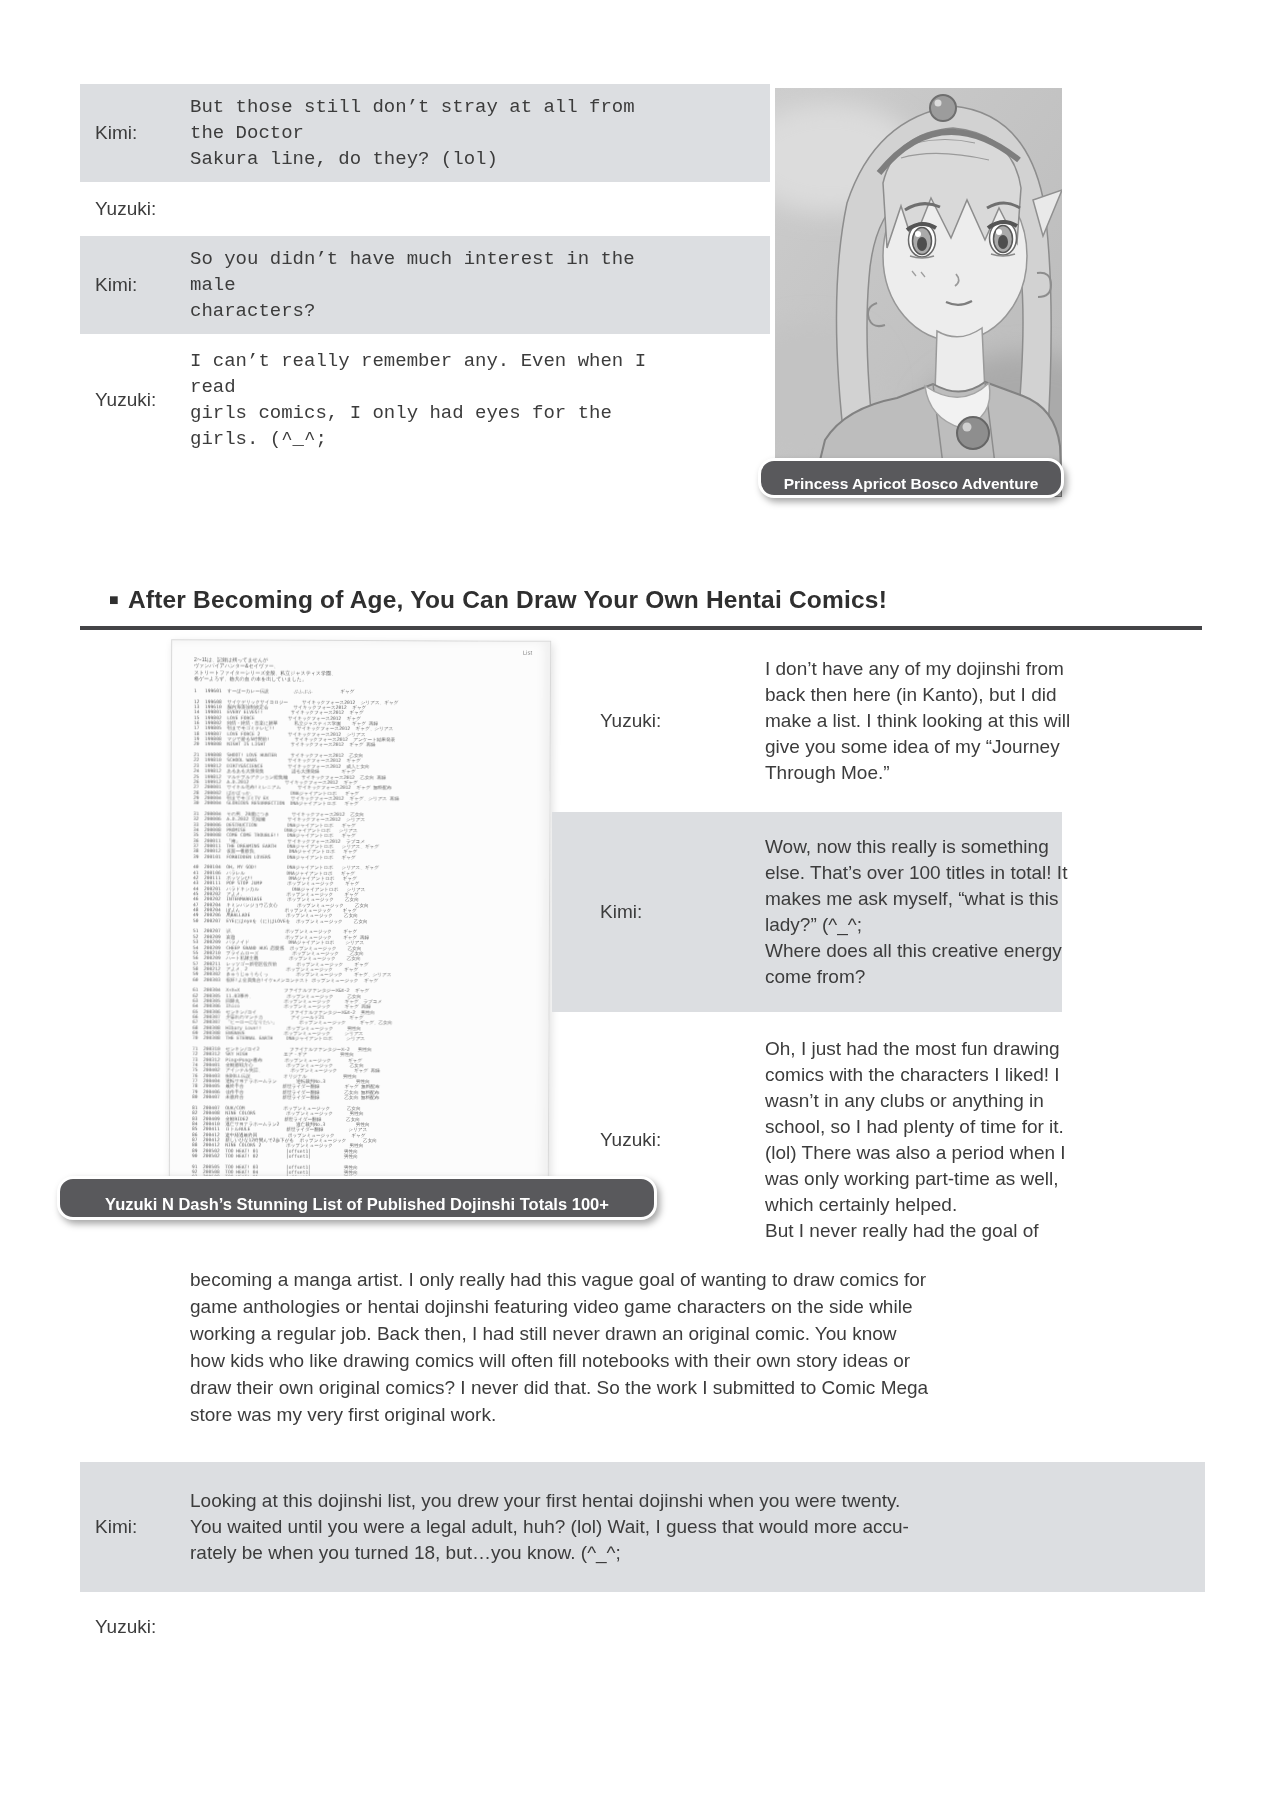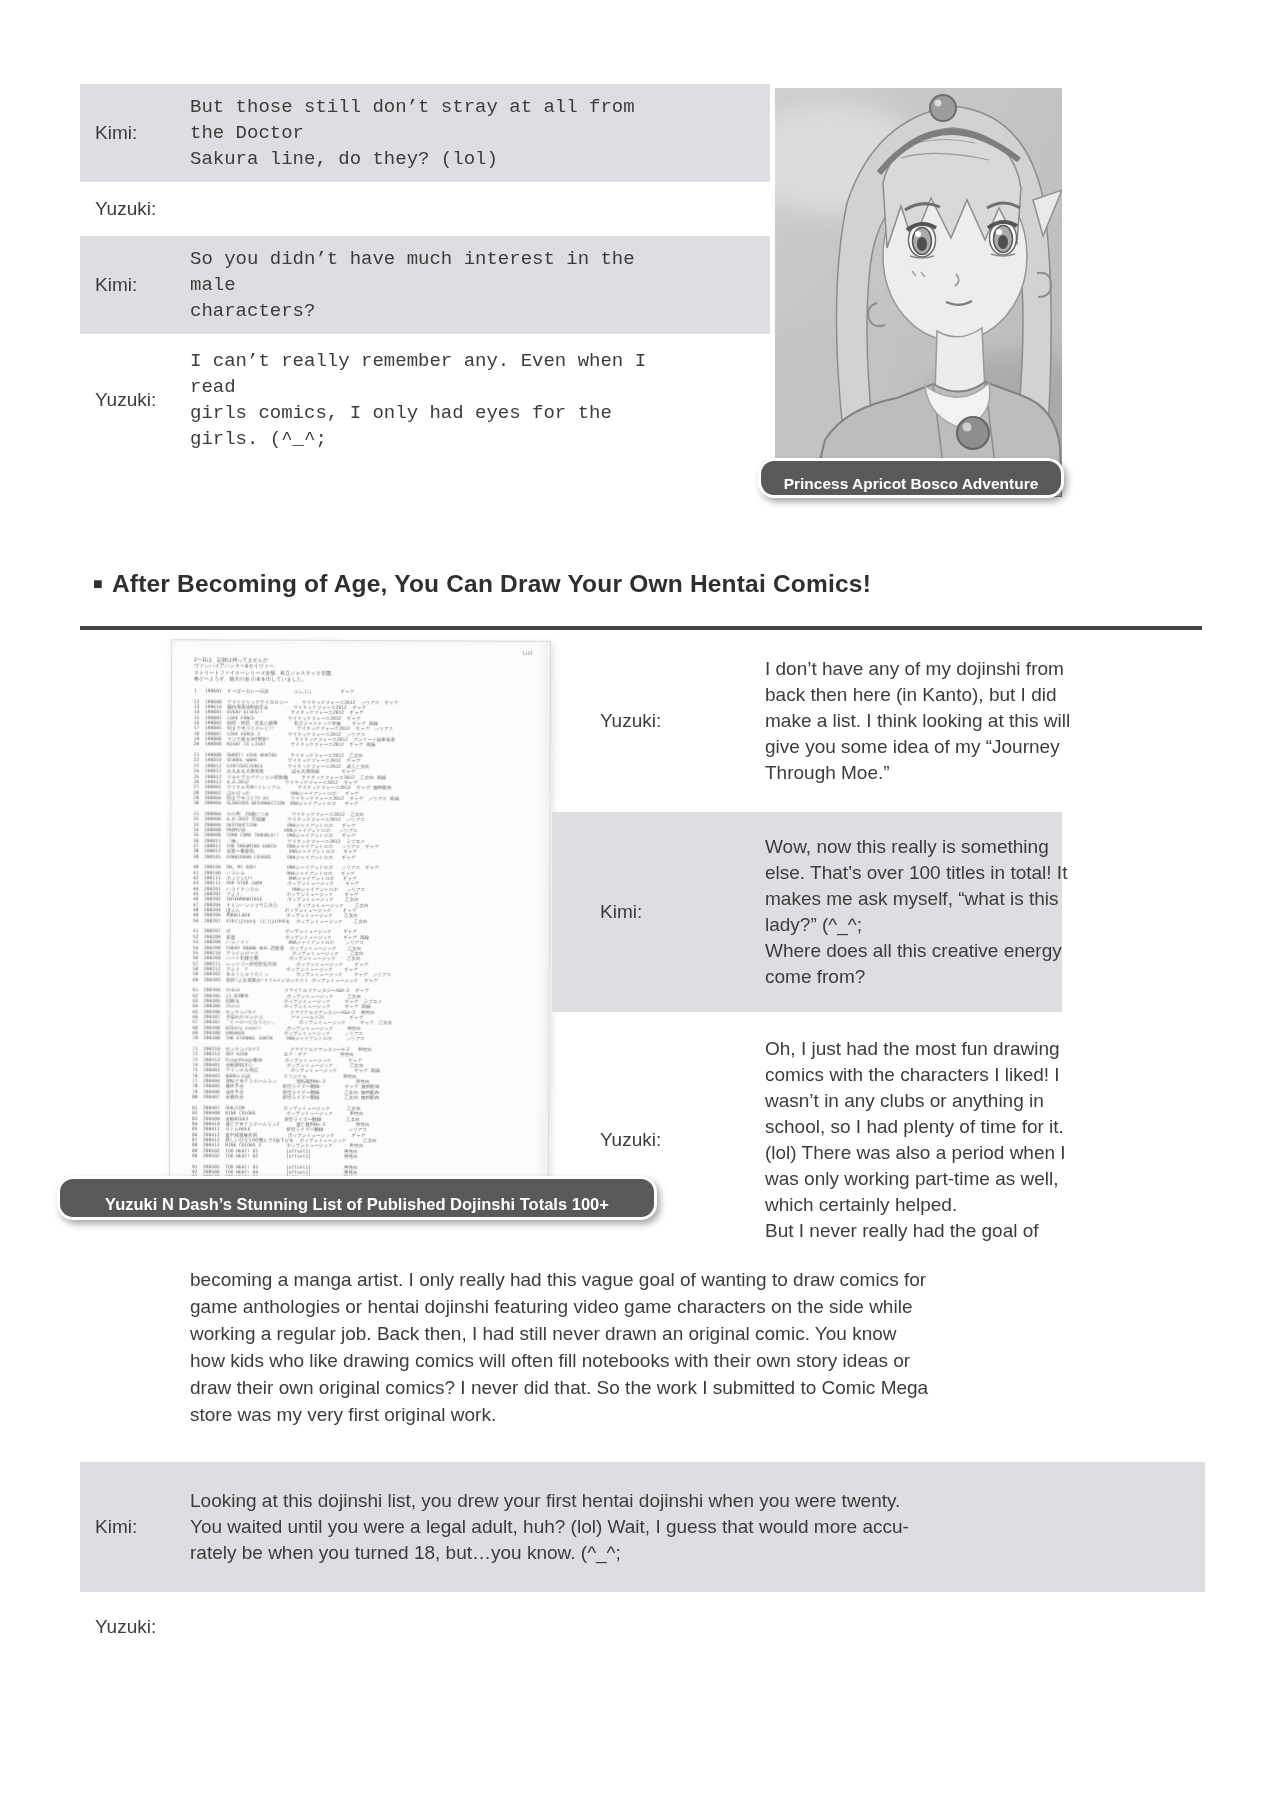--- a/index.html
+++ b/index.html
@@ -22,21 +22,21 @@
   .photo svg{display:block;width:100%;height:100%;}
   
   .badge{position:absolute;background:#59595c;border:3px solid #ffffff;border-radius:16px;
          box-shadow:3px 4px 7px rgba(0,0,0,0.35);display:flex;align-items:center;justify-content:center;}
   .badge span{color:#ffffff;font-weight:bold;white-space:nowrap;margin-top:12px;}
   .badge-photo{left:758px;top:458px;width:300px;height:34px;}
   .badge-photo span{font-size:15.5px;}
   .badge-list{left:57px;top:1176px;width:594px;height:38px;justify-content:center;}
   .badge-list span{font-size:16.5px;}
   
-  .heading{position:absolute;left:93px;top:570px;margin:0;font-size:24.5px;font-weight:bold;color:#2f2f2f;
+  .heading{position:absolute;left:93px;top:570px;margin:16px;font-size:24.5px;font-weight:bold;color:#2f2f2f;
            letter-spacing:0.2px;white-space:nowrap;}
   .heading .marker{font-size:16px;vertical-align:3px;margin-right:9px;}
   .rule{position:absolute;left:80px;top:626px;width:1122px;height:4px;background:#444447;}
   
   .scan{position:absolute;left:170px;top:640px;width:378px;height:537px;background:#fcfcfc;
         border:1px solid #d9d9d9;box-shadow:2px 3px 8px rgba(0,0,0,0.12), inset -6px 0 10px rgba(0,0,0,0.05);
         overflow:hidden;transform:rotate(0.25deg);}
   .scan-corner{position:absolute;right:18px;top:8px;font-size:6px;color:#8a8a8a;}
   .scan-intro{position:absolute;left:22px;top:16px;font-size:5px;line-height:6.4px;color:#565656;
               white-space:pre-line;filter:blur(0.2px);}

